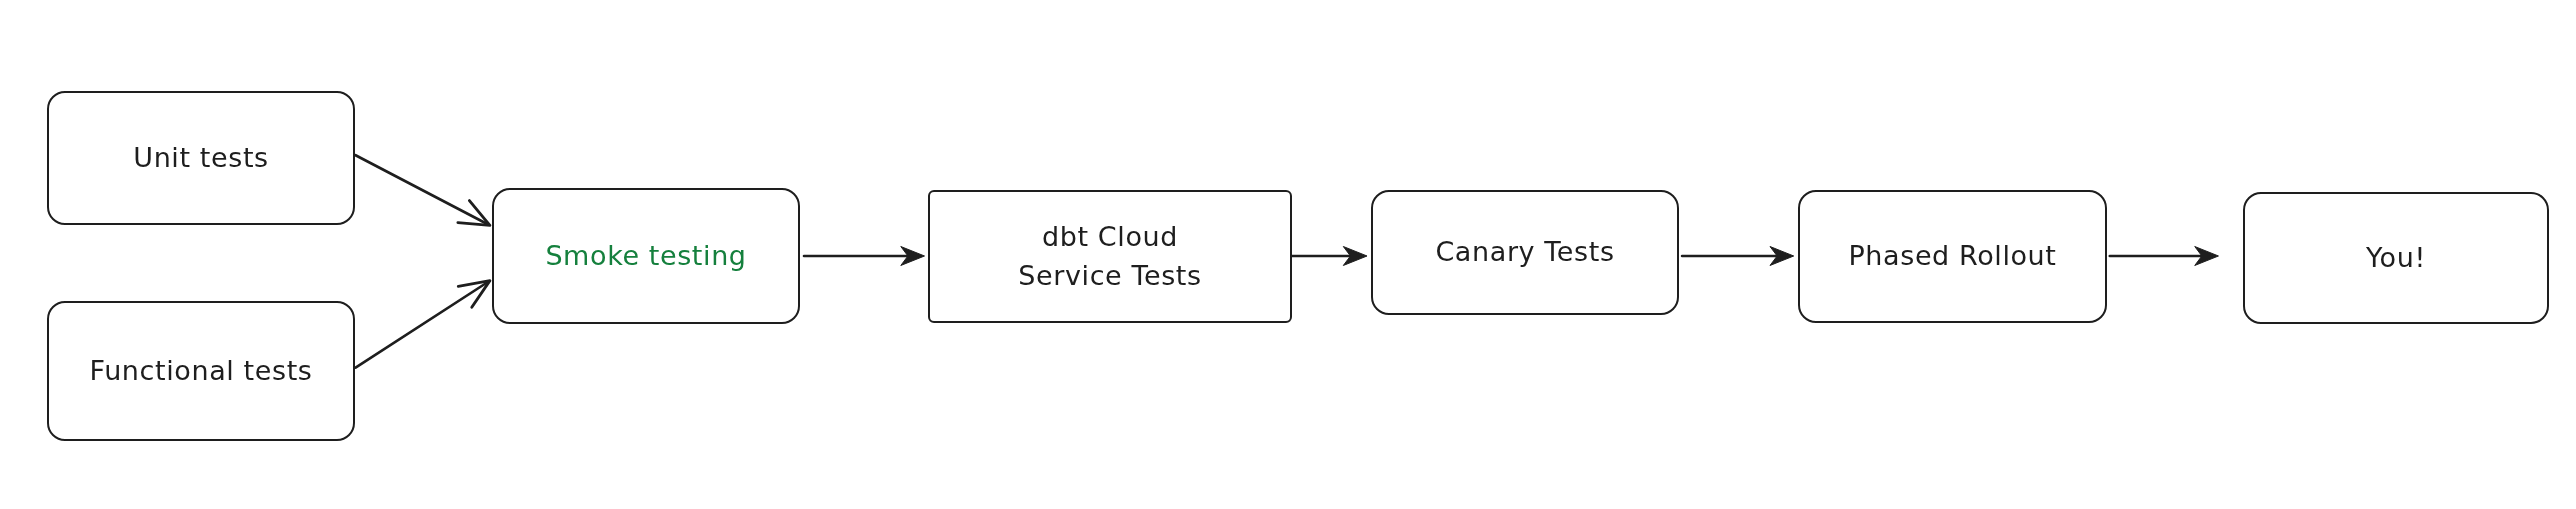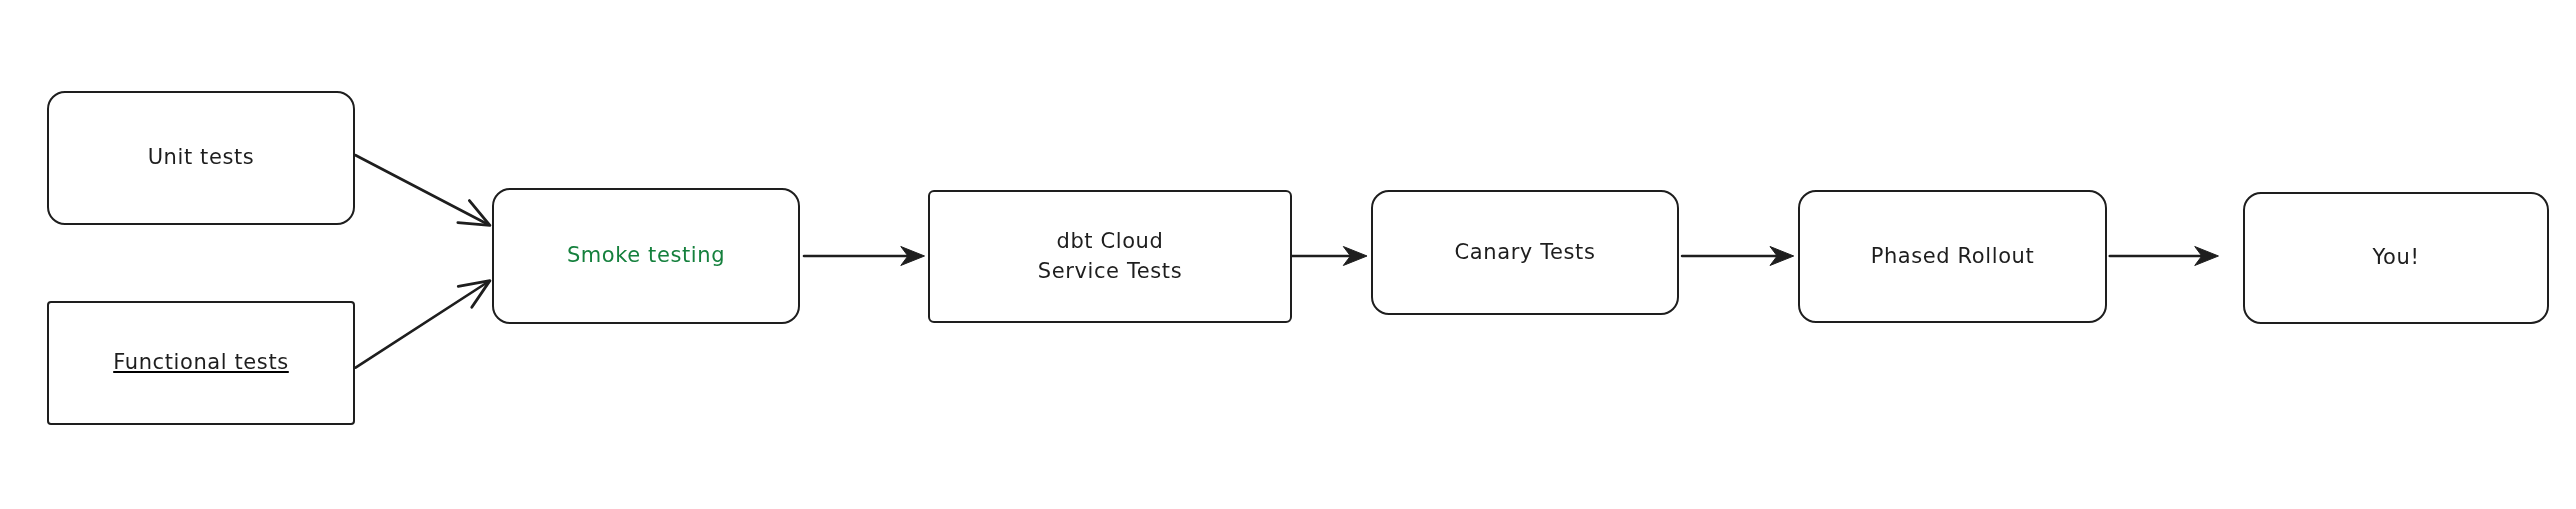--- a/index.html
+++ b/index.html
@@ -30,21 +30,21 @@
     background: #ffffff;
     border: 2.4px solid #1e1e1e;
     border-radius: 18px;
     display: flex;
     align-items: center;
     justify-content: center;
     text-align: center;
   }
   .node-label {
     color: #1e1e1e;
-    font-size: 21px;
+    font-size: 27px;
     line-height: 1.42;
     letter-spacing: 0.6px;
     white-space: pre-line;
     font-family: "DejaVu Sans", sans-serif;
     font-weight: 400;
   }
 </style>
 </head>
 <body>
 
@@ -71,21 +71,21 @@
         <path d="M 1816 259 L 1792 268.6 L 1799.2 259 L 1792 249.4 Z" fill="#1e1e1e" stroke="#1e1e1e" stroke-width="1" stroke-linejoin="round"></path>
       </g>
       <g>
         <line x1="2136" y1="259" x2="2228.72" y2="259" stroke="#1e1e1e" stroke-width="2.6999999999999997" stroke-linecap="round"></line>
         <path d="M 2246 259 L 2222 268.6 L 2229.2 259 L 2222 249.4 Z" fill="#1e1e1e" stroke="#1e1e1e" stroke-width="1" stroke-linejoin="round"></path>
       </g>
     </svg>
 <div class="node" style="left: 47px; top: 91px; width: 308px; height: 134px; border-radius: 18px; border-color: rgb(30, 30, 30); border-width: 2.4px;">
       <div class="node-label" style="color: rgb(30, 30, 30);">Unit tests</div>
     </div>
-    <div class="node" style="left: 47px; top: 301px; width: 308px; height: 124px; border-radius: 4px; border-color: rgb(30, 30, 30); border-width: 2.4px; text-decoration: underline;">
+    <div class="node" style="left: 47px; top: 301px; width: 308px; height: 140px; border-radius: 18px; border-color: rgb(30, 30, 30); border-width: 2.4px;">
       <div class="node-label" style="color: rgb(30, 30, 30);">Functional tests</div>
     </div>
     <div class="node" style="left: 492px; top: 188px; width: 308px; height: 136px; border-radius: 18px; border-color: rgb(30, 30, 30); border-width: 2.4px;">
       <div class="node-label" style="color: #15803d;">Smoke testing</div>
     </div>
     <div class="node" style="left: 928px; top: 190px; width: 364px; height: 133px; border-radius: 6px; border-color: rgb(30, 30, 30); border-width: 2.4px;">
       <div class="node-label" style="color: rgb(30, 30, 30);">dbt Cloud
 Service Tests</div>
     </div>
     <div class="node" style="left: 1371px; top: 190px; width: 308px; height: 125px; border-radius: 18px; border-color: rgb(30, 30, 30); border-width: 2.4px;">

